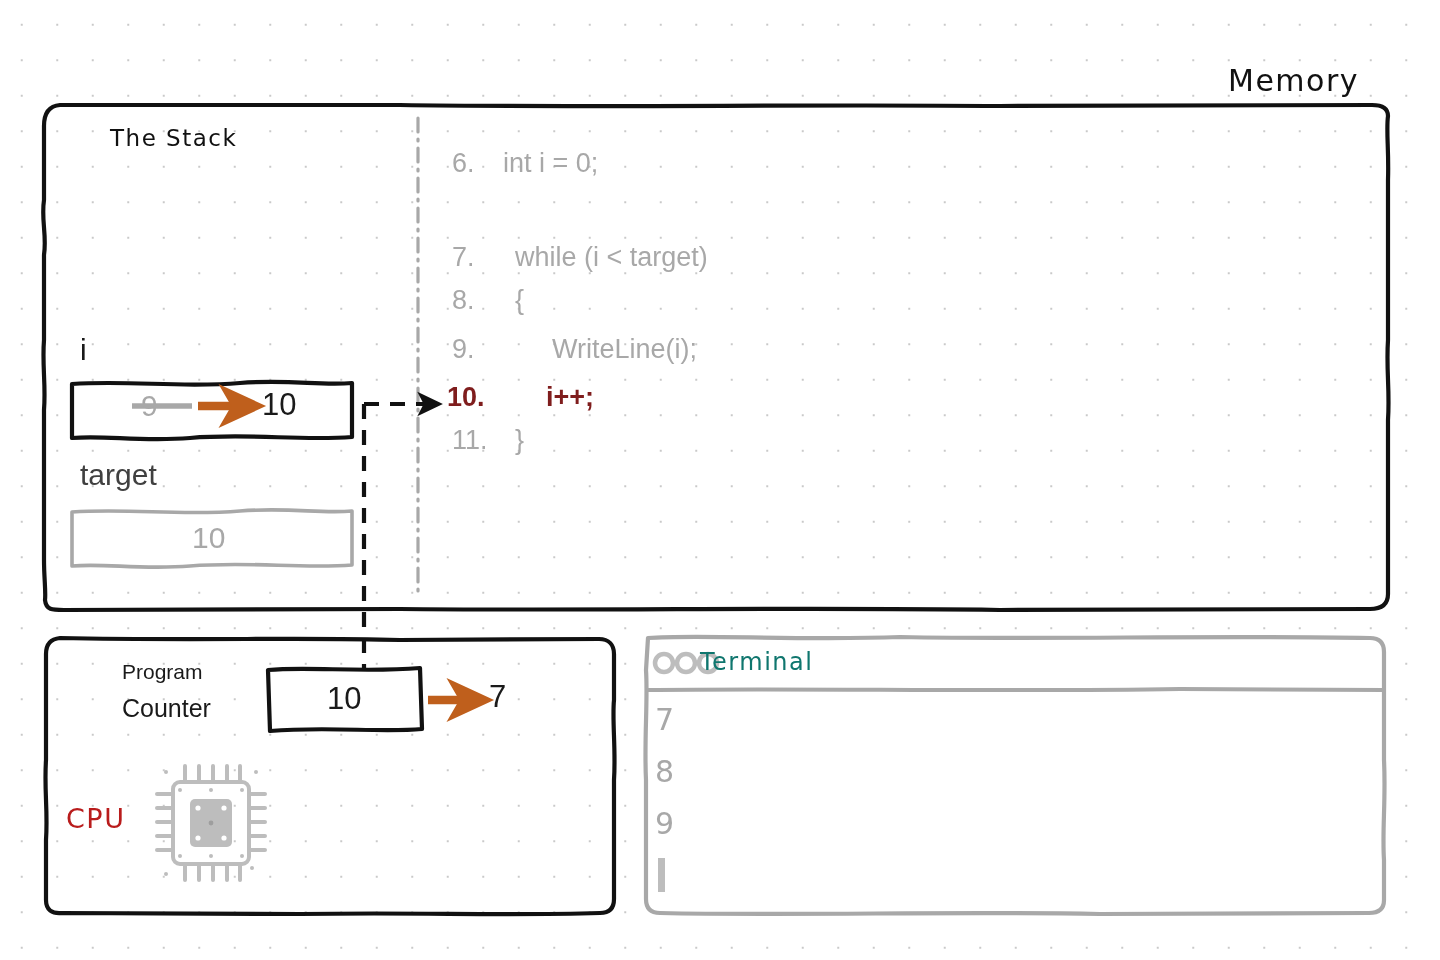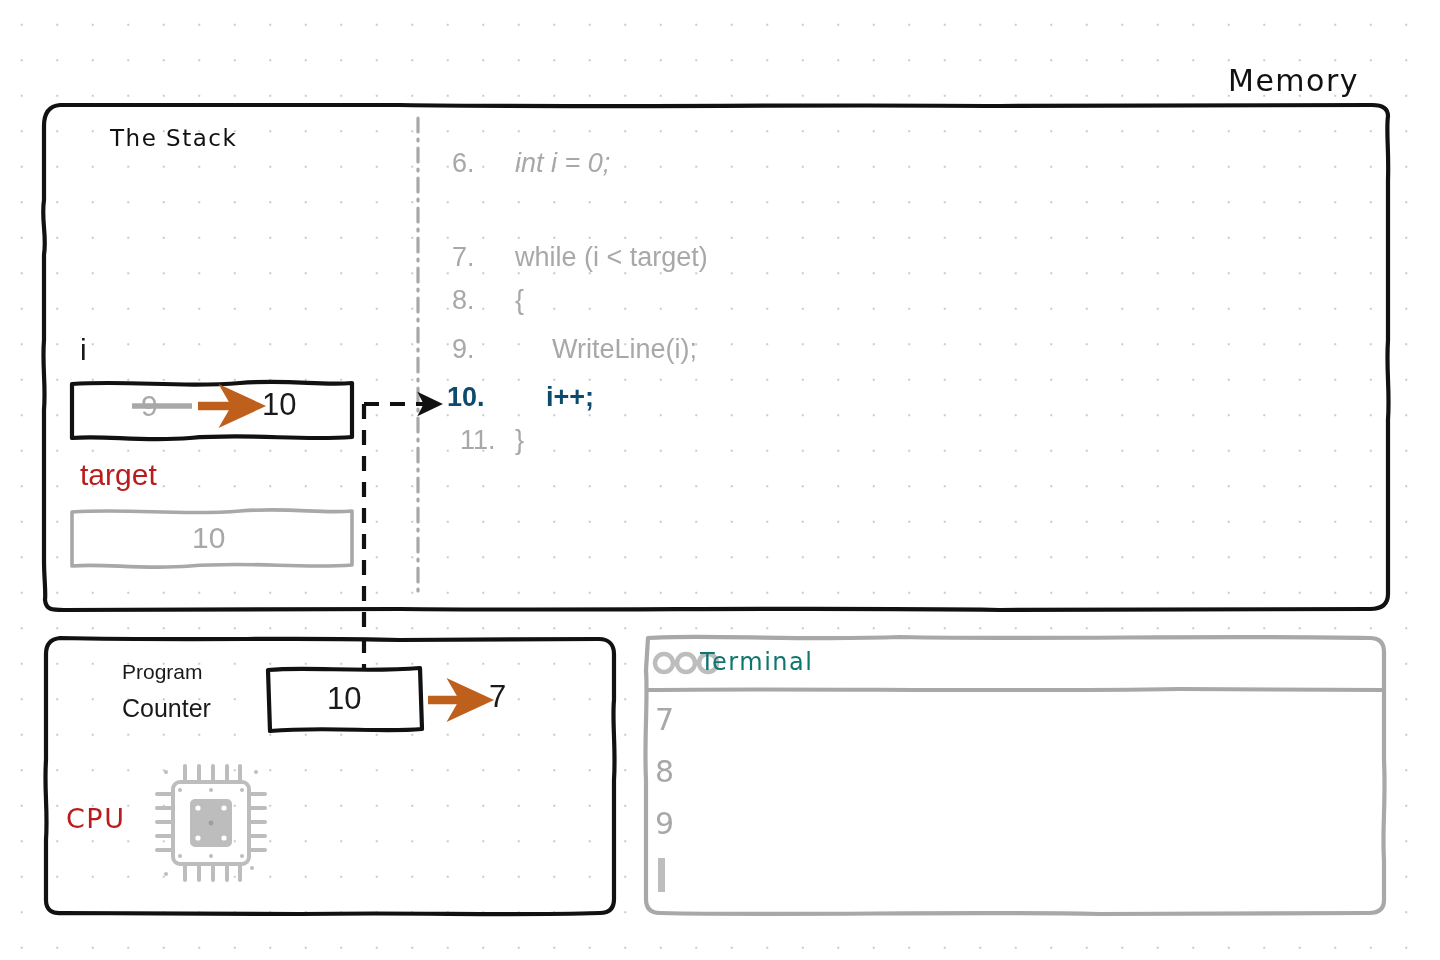--- a/index.html
+++ b/index.html
@@ -23,34 +23,34 @@
   .hand{font-family:"DejaVu Sans", sans-serif;letter-spacing:1.5px;}
   .ui{font-family:"Liberation Sans", sans-serif;}
 
   
   #memory-title{left:1228px;top:63px;font-size:30px;color:#111;}
   #stack-title{left:110px;top:125px;font-size:23px;color:#111;}
   #cpu-title{left:66px;top:803px;font-size:27px;color:#b91c1c;}
   #terminal-title{left:700px;top:648px;font-size:24px;color:#0f766e;}
 
   #i-label{left:80px;top:333px;font-size:30px;color:#1a1a1a;}
-  #target-label{left:80px;top:458px;font-size:30px;color:#b91c1c;}
+  #target-label{left:80px;top:458px;font-size:30px;color:#404040;}
 
   #i-old{left:141px;top:389px;font-size:30px;color:#a8a8a8;}
   #i-new{left:262px;top:387px;font-size:31px;color:#1a1a1a;}
   #target-value{left:192px;top:521px;font-size:30px;color:#a8a8a8;}
 
   #pc-label-1{left:122px;top:660px;font-size:21px;color:#1a1a1a;}
   #pc-label-2{left:122px;top:694px;font-size:25px;color:#1a1a1a;}
   #pc-old{left:327px;top:681px;font-size:31px;color:#1a1a1a;}
   #pc-new{left:489px;top:679px;font-size:31px;color:#1a1a1a;}
 
   .code-num{position:absolute;font-size:27px;color:#a8a8a8;text-align:left;}
   .code-txt{position:absolute;font-size:27px;color:#a8a8a8;}
-  .code-num.cur,.code-txt.cur{color:#0c4a6e;font-weight:bold;}
+  .code-num.cur,.code-txt.cur{color:#7f1d1d;font-weight:bold;}
 
   .term-line{position:absolute;left:655px;font-size:30px;color:#a8a8a8;}
 </style>
 </head>
 <body>
 
 <div id="dotgrid"></div>
 
 <svg id="canvas" viewBox="0 0 1440 960">
   <defs>
@@ -181,35 +181,35 @@
 <div class="lbl ui" id="target-label">target</div>
 <div class="lbl ui" id="target-value">10</div>
 
 <div class="lbl ui" id="pc-label-1">Program</div>
 <div class="lbl ui" id="pc-label-2">Counter</div>
 <div class="lbl ui" id="pc-old">10</div>
 <div class="lbl ui" id="pc-new">7</div>
 
 <div id="code-listing">
   <div class="code-num ui" style="left:452px;top:148px;">6.</div>
-  <div class="code-txt ui" style="left:515px;top:148px;font-style:italic;">int i = 0;</div>
+  <div class="code-txt ui" style="left:503px;top:148px;">int i = 0;</div>
 
   <div class="code-num ui" style="left:452px;top:242px;">7.</div>
   <div class="code-txt ui" style="left:515px;top:242px;">while (i &lt; target)</div>
 
   <div class="code-num ui" style="left:452px;top:285px;">8.</div>
   <div class="code-txt ui" style="left:515px;top:285px;">{</div>
 
   <div class="code-num ui" style="left:452px;top:334px;">9.</div>
   <div class="code-txt ui" style="left:552px;top:334px;">WriteLine(i);</div>
 
   <div class="code-num ui cur" style="left:447px;top:382px;">10.</div>
   <div class="code-txt ui cur" style="left:546px;top:382px;">i++;</div>
 
-  <div class="code-num ui" style="left:452px;top:425px;margin-left:8px;">11.</div>
+  <div class="code-num ui" style="left:452px;top:425px;">11.</div>
   <div class="code-txt ui" style="left:515px;top:425px;">}</div>
 </div>
 
 <div id="terminal-output">
   <div class="term-line" style="top:702px;">7</div>
   <div class="term-line" style="top:754px;">8</div>
   <div class="term-line" style="top:806px;">9</div>
 </div>
 
 </body></html>

